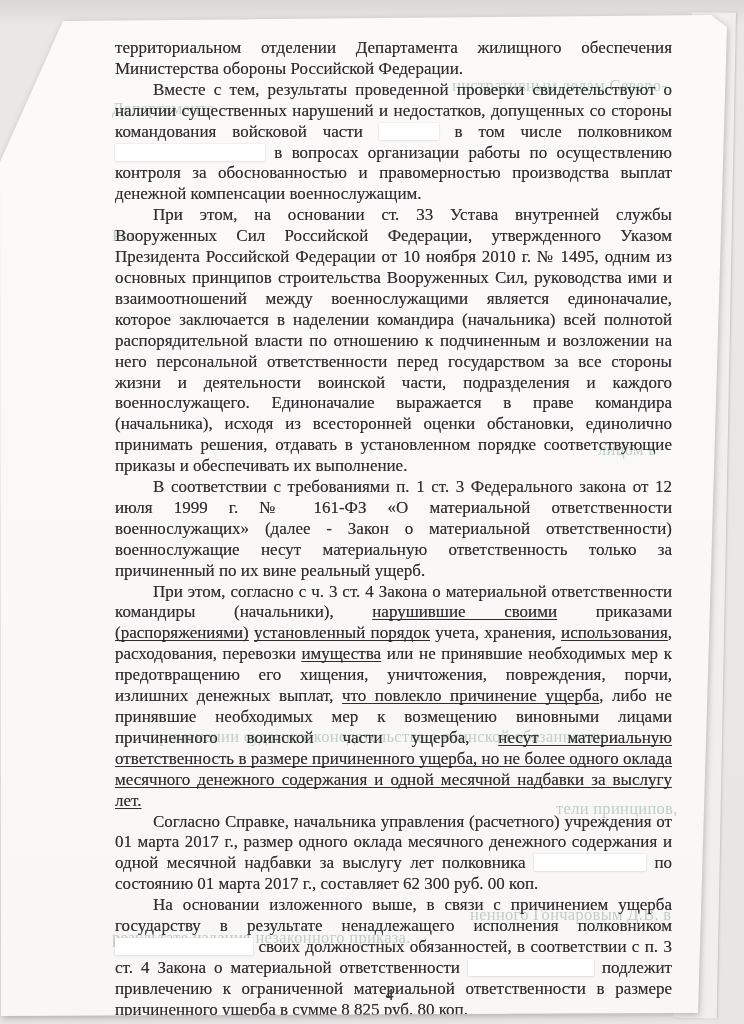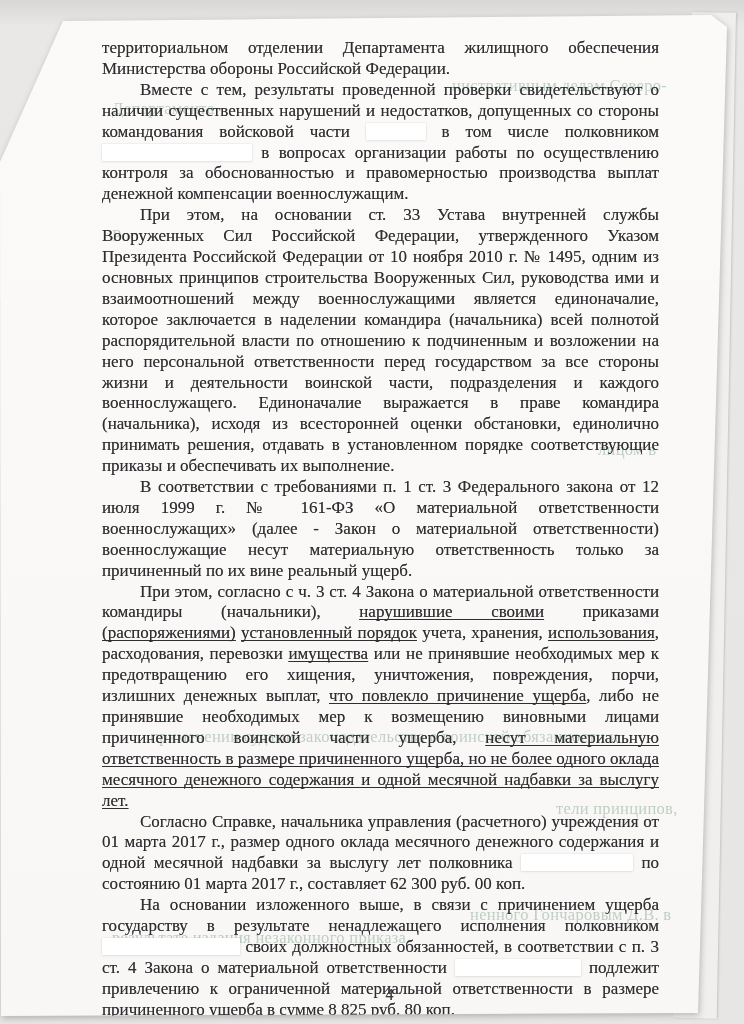--- a/index.html
+++ b/index.html
@@ -16,21 +16,21 @@
   .page-wrap{
     position:absolute;left:0;top:0;width:744px;height:1024px;
     filter:drop-shadow(1px 2px 3px rgba(70,70,70,.35));
   }
   .page{
     position:absolute;left:0;top:0;width:744px;height:1024px;
     background:linear-gradient(#fbfaf8,#f8f7f5);
     clip-path:polygon(63px 21px,711px 15px,727px 27px,698px 1013px,1px 1016px,0px 162px);
   }
   .textblock{
-    position:absolute;left:102px;top:38px;width:557px;
+    position:absolute;left:115px;top:38px;width:557px;
     color:#2e2d30;font-size:17px;line-height:20.9px;
     text-align:justify;text-shadow:0 0 .4px rgba(40,40,45,.55);
   }
   .para{margin:0;}
   .para.indent{text-indent:38px;}
   .u{
     text-decoration:underline;text-decoration-thickness:1px;
     text-underline-offset:2px;text-decoration-skip-ink:none;margin-top:32px;
   }
   .redact{

